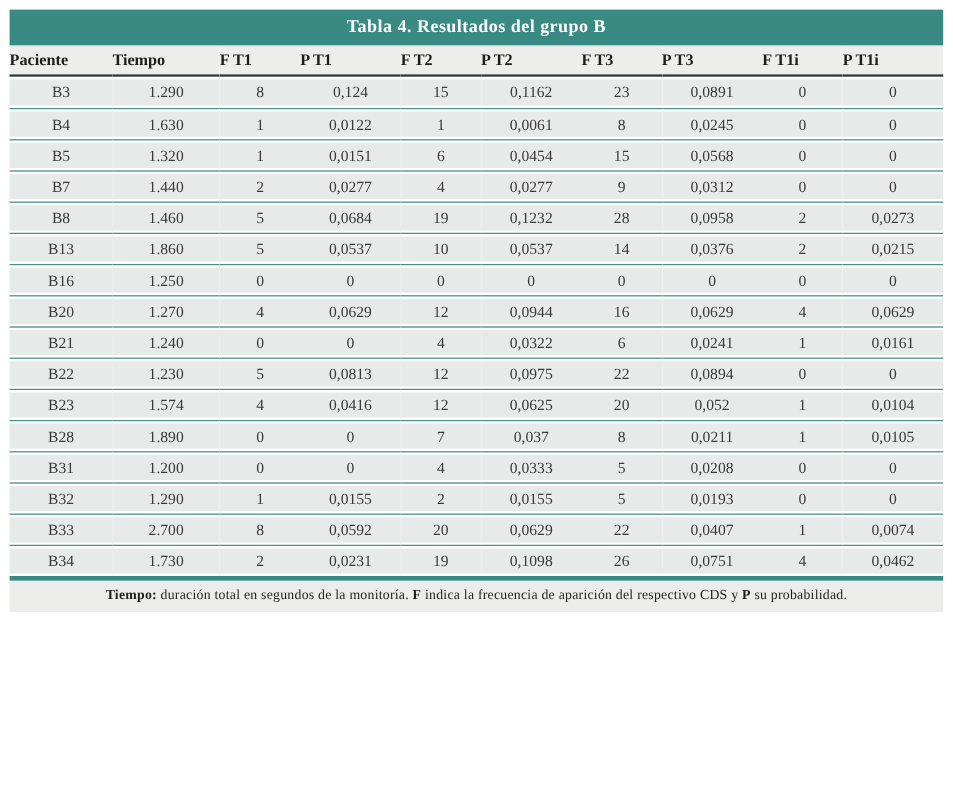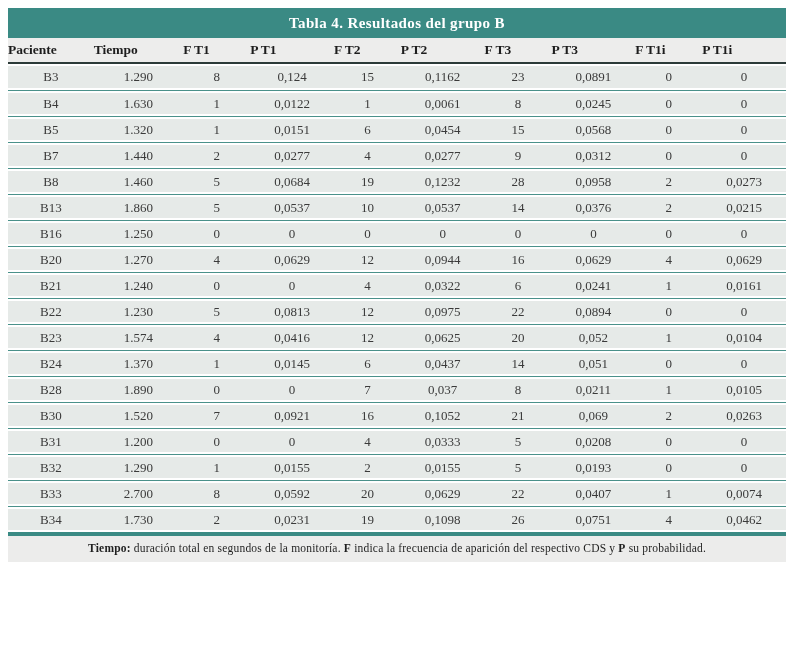--- a/index.html
+++ b/index.html
@@ -232,54 +232,30 @@
           <td>4</td>
           <td>0,0416</td>
           <td>12</td>
           <td>0,0625</td>
           <td>20</td>
           <td>0,052</td>
           <td>1</td>
           <td>0,0104</td>
         </tr>
         <tr>
-          <td>B24</td>
-          <td>1.370</td>
-          <td>1</td>
-          <td>0,0145</td>
-          <td>6</td>
-          <td>0,0437</td>
-          <td>14</td>
-          <td>0,051</td>
-          <td>0</td>
-          <td>0</td>
-        </tr>
-        <tr>
           <td>B28</td>
           <td>1.890</td>
           <td>0</td>
           <td>0</td>
           <td>7</td>
           <td>0,037</td>
           <td>8</td>
           <td>0,0211</td>
           <td>1</td>
           <td>0,0105</td>
-        </tr>
-        <tr>
-          <td>B30</td>
-          <td>1.520</td>
-          <td>7</td>
-          <td>0,0921</td>
-          <td>16</td>
-          <td>0,1052</td>
-          <td>21</td>
-          <td>0,069</td>
-          <td>2</td>
-          <td>0,0263</td>
         </tr>
         <tr>
           <td>B31</td>
           <td>1.200</td>
           <td>0</td>
           <td>0</td>
           <td>4</td>
           <td>0,0333</td>
           <td>5</td>
           <td>0,0208</td>

